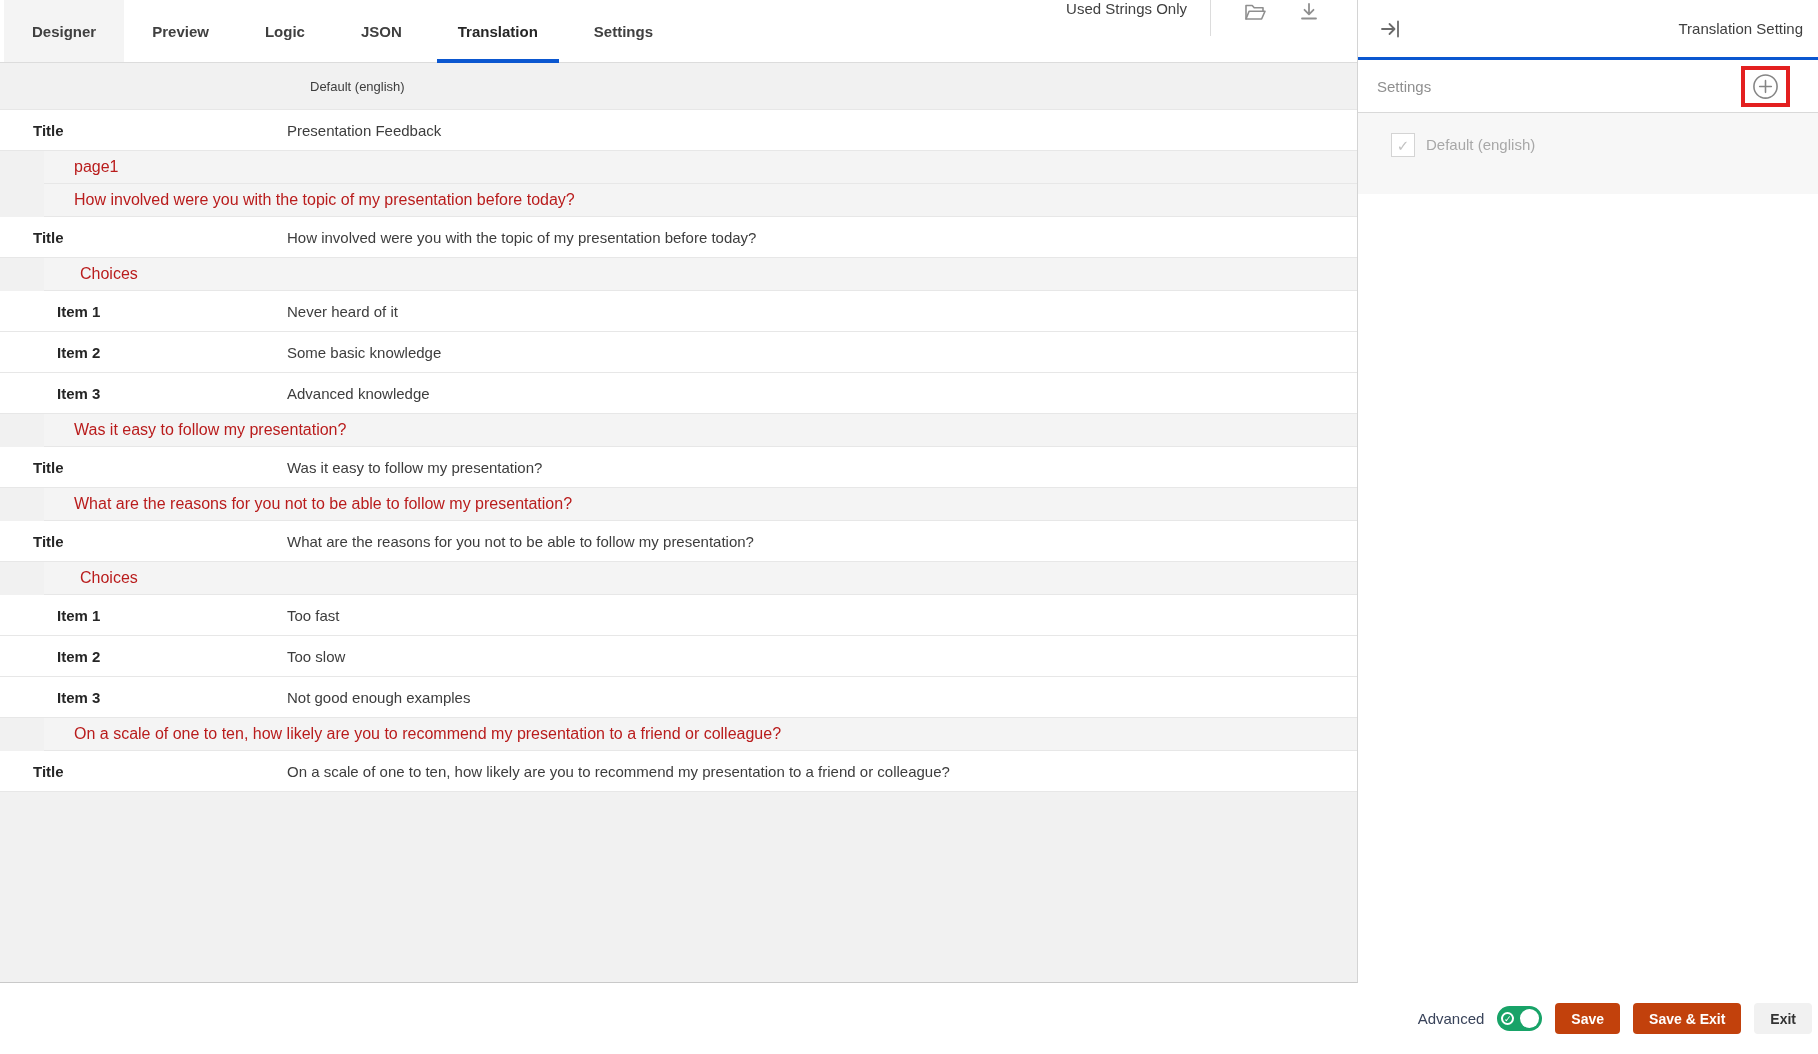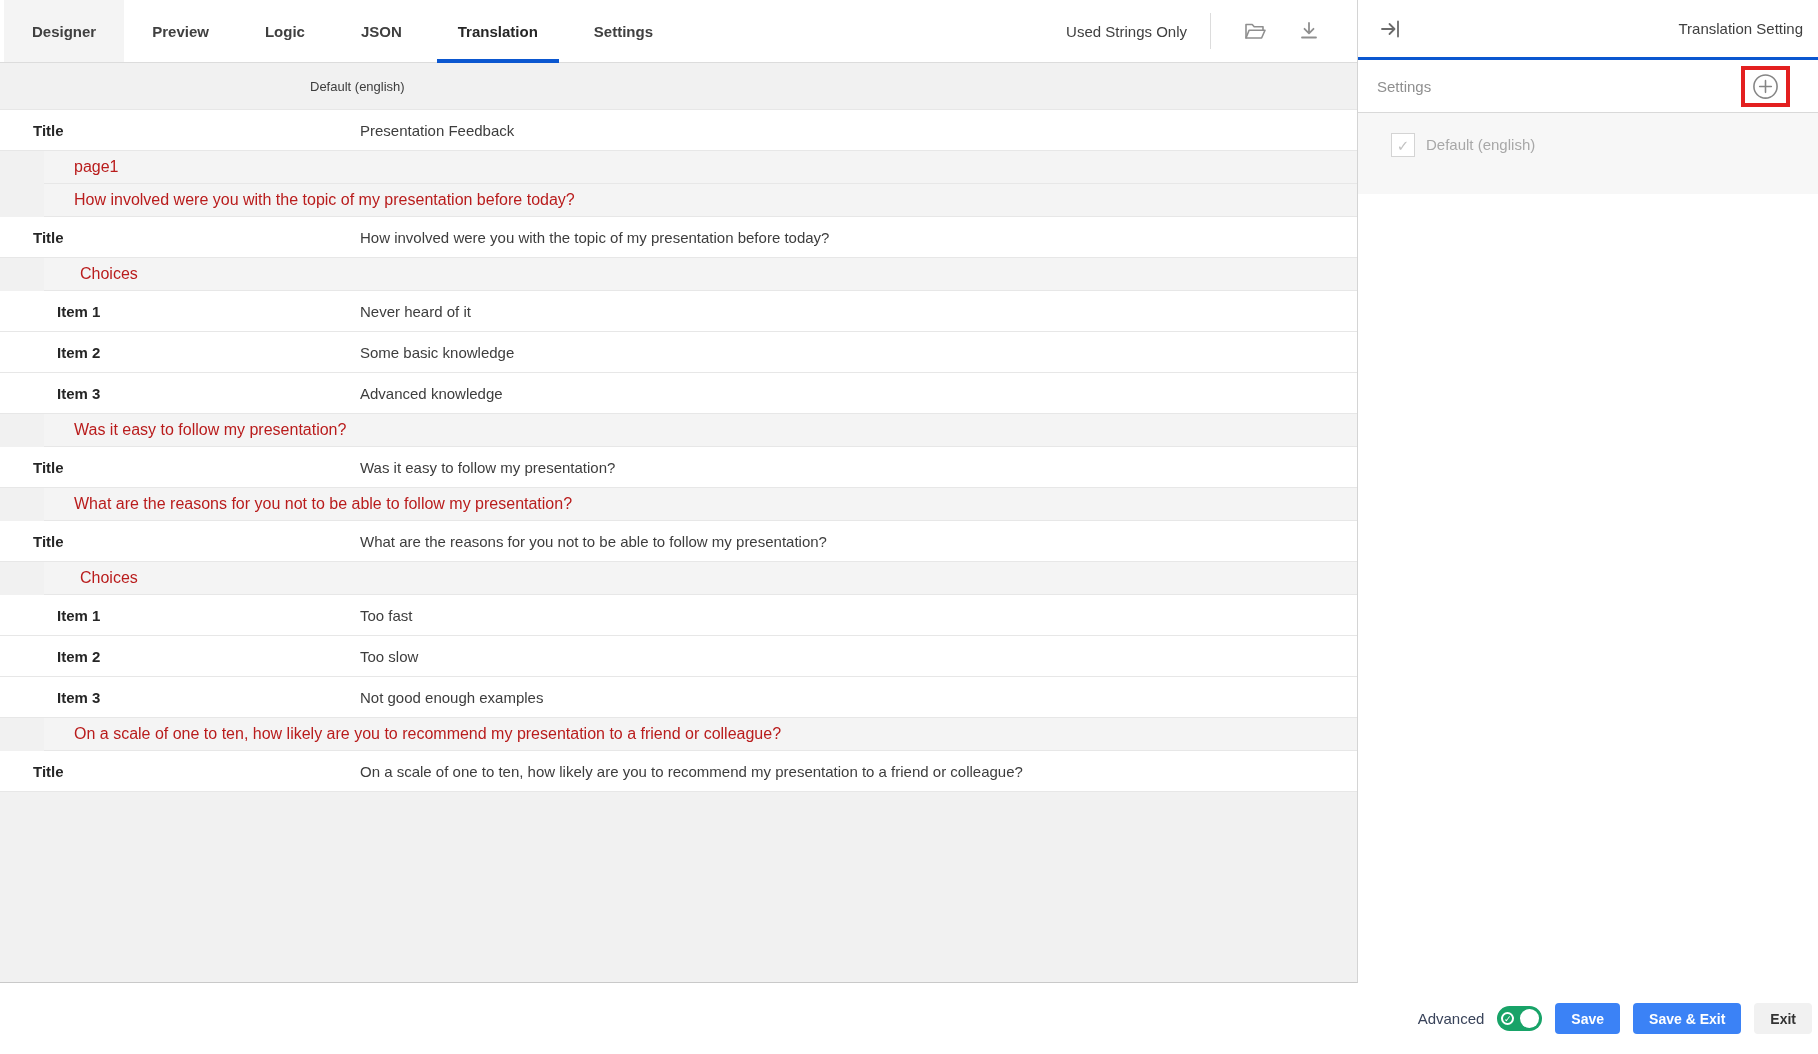--- a/index.html
+++ b/index.html
@@ -24,35 +24,35 @@
   .tabs { display:flex; margin-left:4px; }
   .tab {
     padding:0 28px; display:flex; align-items:center; font-size:15px; color:#404040;
     cursor:pointer; position:relative; white-space:nowrap;font-weight:bold;
   }
   .tab.shaded { background:#f4f4f4; }
   .tab.active { font-weight:bold; color:#262626; }
   .tab.active::after {
     content:""; position:absolute; left:7px; right:7px; bottom:-1px; height:4px; background:#0b57d0;
   }
-  .topbar-right { margin-left:auto; display:flex; align-items:center; padding-right:36px; }
+  .topbar-right { margin-left:auto; display:flex; padding-right:36px; }
   .used-strings { font-size:15px; color:#404040; margin-right:23px; cursor:pointer; white-space:nowrap; }
   .tb-divider { width:1px; height:36px; background:#dcdcdc; margin-right:32px; }
   .icon-btn { width:24px; height:24px; color:#8f8f8f; cursor:pointer; flex:none; }
   .icon-btn + .icon-btn { margin-left:30px; }
   .icon-btn svg { width:100%; height:100%; }
 
   
   .ttable { display:flex; flex-direction:column; }
   .trow { display:flex; align-items:center; flex:none; background:#fff; border-bottom:1px solid #e7e7e7; }
   .trow.header { height:47px; background:#f1f1f1; font-size:13px; color:#8f8f8f; }
   .trow.group  { height:33px; background:#f4f4f4; font-size:16px; color:#b91c1c; padding-left:30px;margin-left:44px; }
   .trow.group.sub { padding-left:36px; }
   .trow.field, .trow.item { height:41px; font-size:15px; }
-  .row-label { width:360px; flex:none; font-weight:bold; color:#262626; padding-left:33px; }
+  .row-label { width:287px; flex:none; font-weight:bold; color:#262626; padding-left:33px; }
   .trow.item .row-label { padding-left:57px; }
   .row-value { color:#3d3d3d; flex:1; cursor:text; white-space:nowrap; overflow:hidden; }
   .trow.header .row-spacer { width:310px; flex:none; }
 
   
   .panel { flex:1; background:#fff; display:flex; flex-direction:column; }
   .panel-header {
     height:60px; flex:none; border-bottom:3px solid #0b57d0;
     display:flex; align-items:center; padding:0 15px 0 20px;
   }
@@ -96,21 +96,21 @@
     color:#fff; font-size:9px; display:flex; align-items:center; justify-content:center;
   }
   .toggle .tgl-knob {
     position:absolute; right:3px; top:3px; width:19px; height:19px; border-radius:50%; background:#fff;
   }
   .btn {
     height:31px; border:none; border-radius:4px; font-size:14px; font-weight:bold;
     display:flex; align-items:center; padding:0 16px; cursor:pointer;
     font-family:"Liberation Sans","DejaVu Sans",sans-serif; white-space:nowrap;
   }
-  .btn.primary { background:#3b82f6; color:#fff; }
+  .btn.primary { background:#c2410c; color:#fff; }
   .btn.plain { background:#f1f1f1; color:#333; }
 </style>
 </head>
 <body>
 
 <div class="app">
   <div class="content">
 
     <div class="main">
       <div class="topbar">

